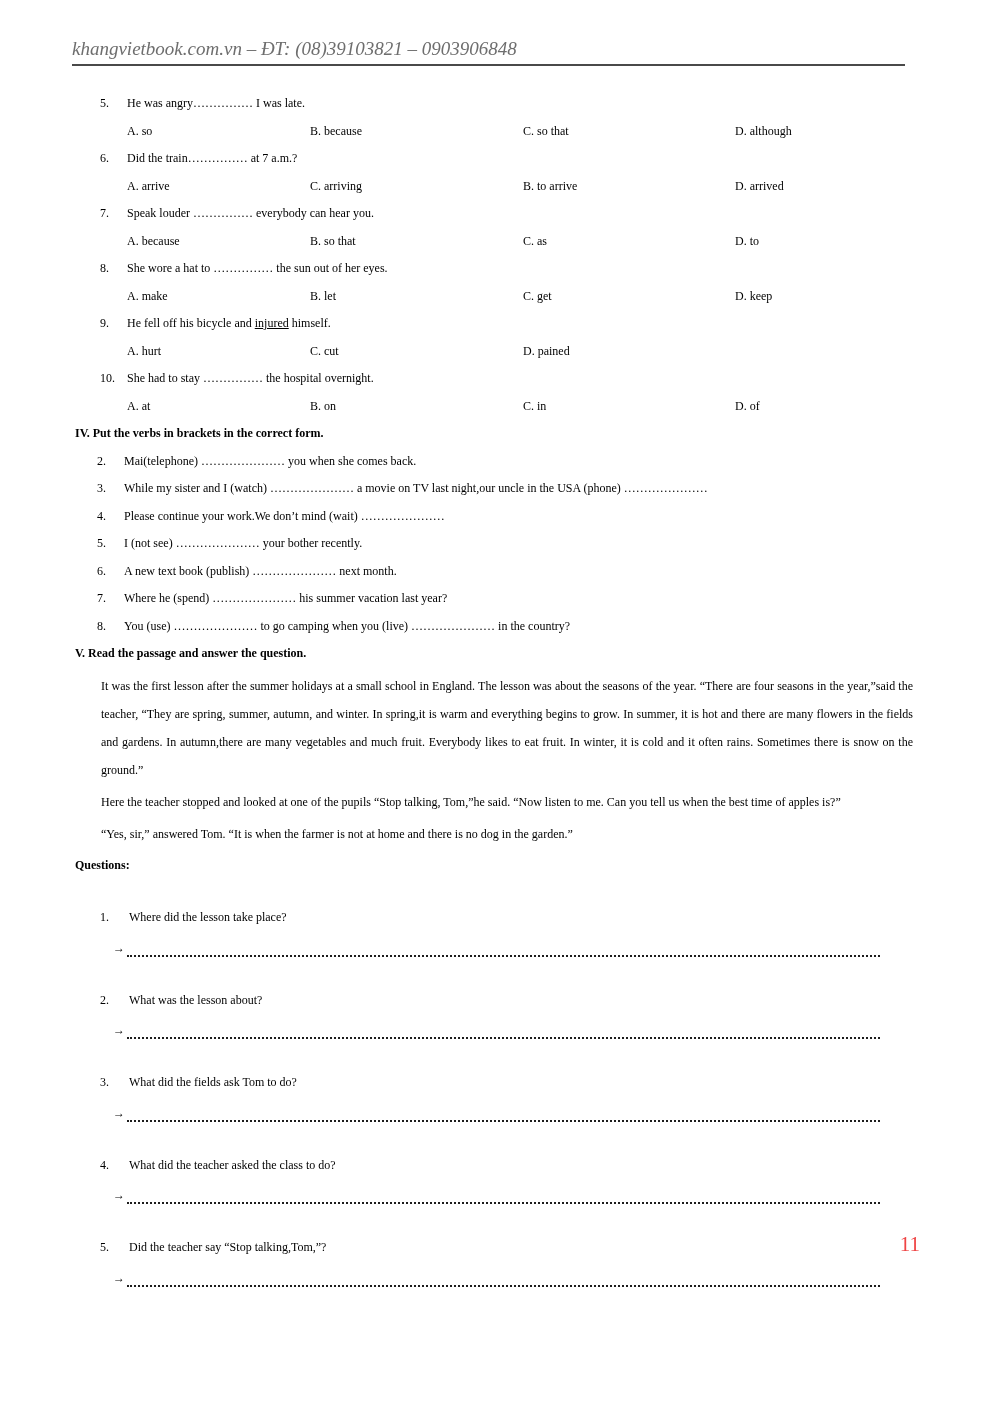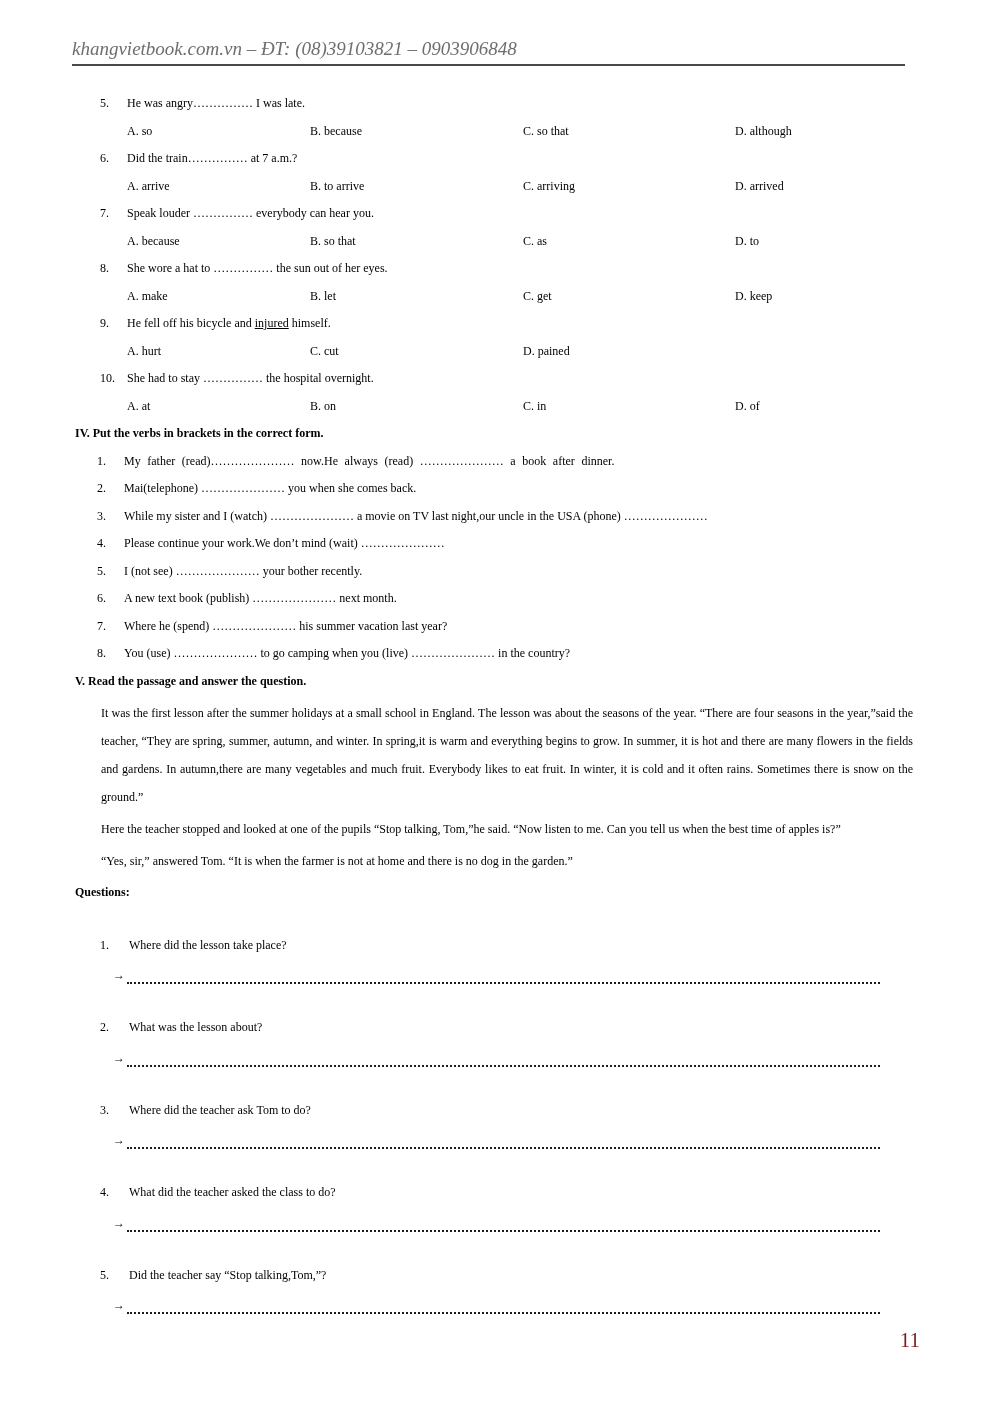--- a/index.html
+++ b/index.html
@@ -33,22 +33,22 @@
   .q-label { font-weight:bold; line-height:27.5px; }
 
   
   .q-line { line-height:27.5px; padding-left:25px;margin-top:25px; }
   .q-line .num { display:inline-block; min-width:29px; }
   .ans { display:flex; align-items:flex-end; margin:3px 37px 0 38px; line-height:27px; }
   .ans .arrow { flex:0 0 auto; }
   .ans .dots { flex:1 1 auto; border-bottom:2px dotted #1c1c1c; margin:0 0 5px 2px; }
 
   .page-num {
-    position:absolute; top:1328px; right:70px;
-    color:#7f1d1d; font-size:21px;
+    position:absolute; top:1232px; right:70px;
+    color:#ef4444; font-size:21px;
   }
 </style>
 </head>
 <body>
 
 <div class="page">
 
   <div class="header">
     <span>khangvietbook.com.vn – ĐT: (08)39103821 – 0903906848</span>
   </div>
@@ -62,22 +62,22 @@
         <span>B. because</span>
         <span>C. so that</span>
         <span>D. although</span>
       </div>
     </div>
 
     <div>
       <div class="mcq-line"><span class="num">6.</span><span>Did the train…………… at 7 a.m.?</span></div>
       <div class="opts">
         <span>A. arrive</span>
+        <span>C. arriving</span>
         <span>B. to arrive</span>
-        <span>C. arriving</span>
         <span>D. arrived</span>
       </div>
     </div>
 
     <div>
       <div class="mcq-line"><span class="num">7.</span><span>Speak louder …………… everybody can hear you.</span></div>
       <div class="opts">
         <span>A. because</span>
         <span>B. so that</span>
         <span>C. as</span>
@@ -109,21 +109,20 @@
       <div class="opts">
         <span>A. at</span>
         <span>B. on</span>
         <span>C. in</span>
         <span>D. of</span>
       </div>
     </div>
 
     <div class="sec-title">IV. Put the verbs in brackets in the correct form.</div>
 
-    <div class="s4-item sp"><span class="num">1.</span><span>My father (read)………………… now.He always (read) ………………… a book after dinner.</span></div>
     <div class="s4-item"><span class="num">2.</span><span>Mai(telephone) ………………… you when she comes back.</span></div>
     <div class="s4-item"><span class="num">3.</span><span>While my sister and I (watch) ………………… a movie on TV last night,our uncle in the USA (phone) …………………</span></div>
     <div class="s4-item"><span class="num">4.</span><span>Please continue your work.We don’t mind (wait) …………………</span></div>
     <div class="s4-item"><span class="num">5.</span><span>I (not see) ………………… your bother recently.</span></div>
     <div class="s4-item"><span class="num">6.</span><span>A new text book (publish) ………………… next month.</span></div>
     <div class="s4-item"><span class="num">7.</span><span>Where he (spend) ………………… his summer vacation last year?</span></div>
     <div class="s4-item"><span class="num">8.</span><span>You (use) ………………… to go camping when you (live) ………………… in the country?</span></div>
 
     <div class="sec-title">V. Read the passage and answer the question.</div>
 
@@ -138,21 +137,21 @@
         <span class="arrow">→</span>
         <span class="dots"></span>
       </div>
 
     <div class="q-line"><span class="num">2.</span><span>What was the lesson about?</span></div>
     <div class="ans">
         <span class="arrow">→</span>
         <span class="dots"></span>
       </div>
 
-    <div class="q-line"><span class="num">3.</span><span>Where did the teacher ask Tom to do?</span></div>
+    <div class="q-line"><span class="num">3.</span><span>What did the fields ask Tom to do?</span></div>
     <div class="ans">
         <span class="arrow">→</span>
         <span class="dots"></span>
       </div>
 
     <div class="q-line"><span class="num">4.</span><span>What did the teacher asked the class to do?</span></div>
     <div class="ans">
         <span class="arrow">→</span>
         <span class="dots"></span>
       </div>

